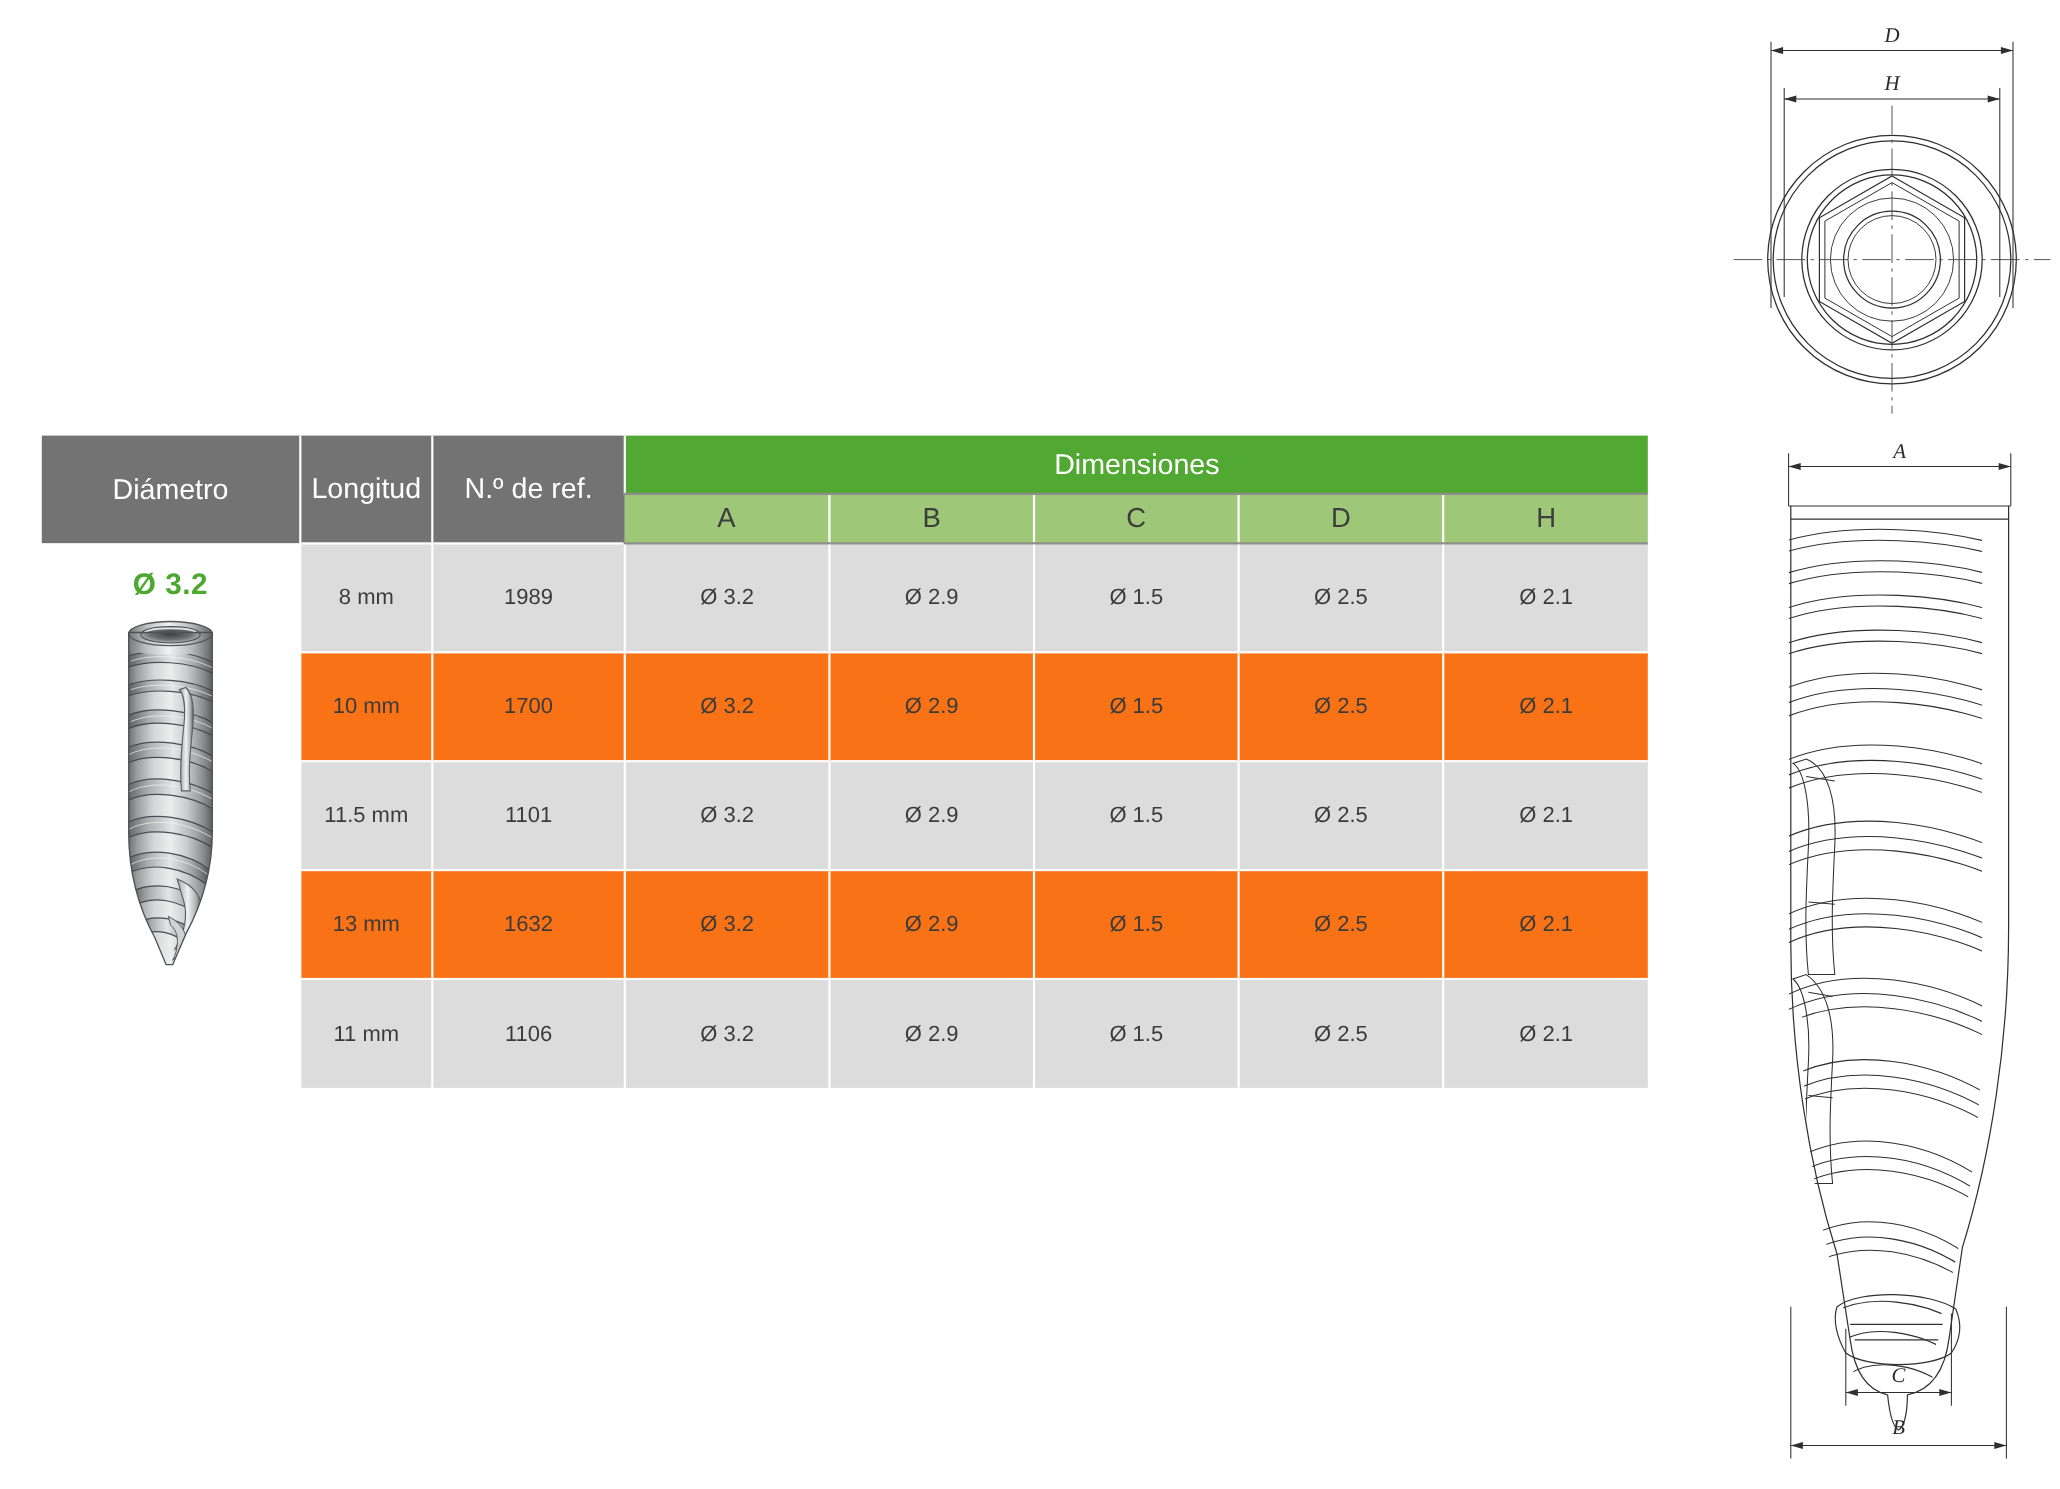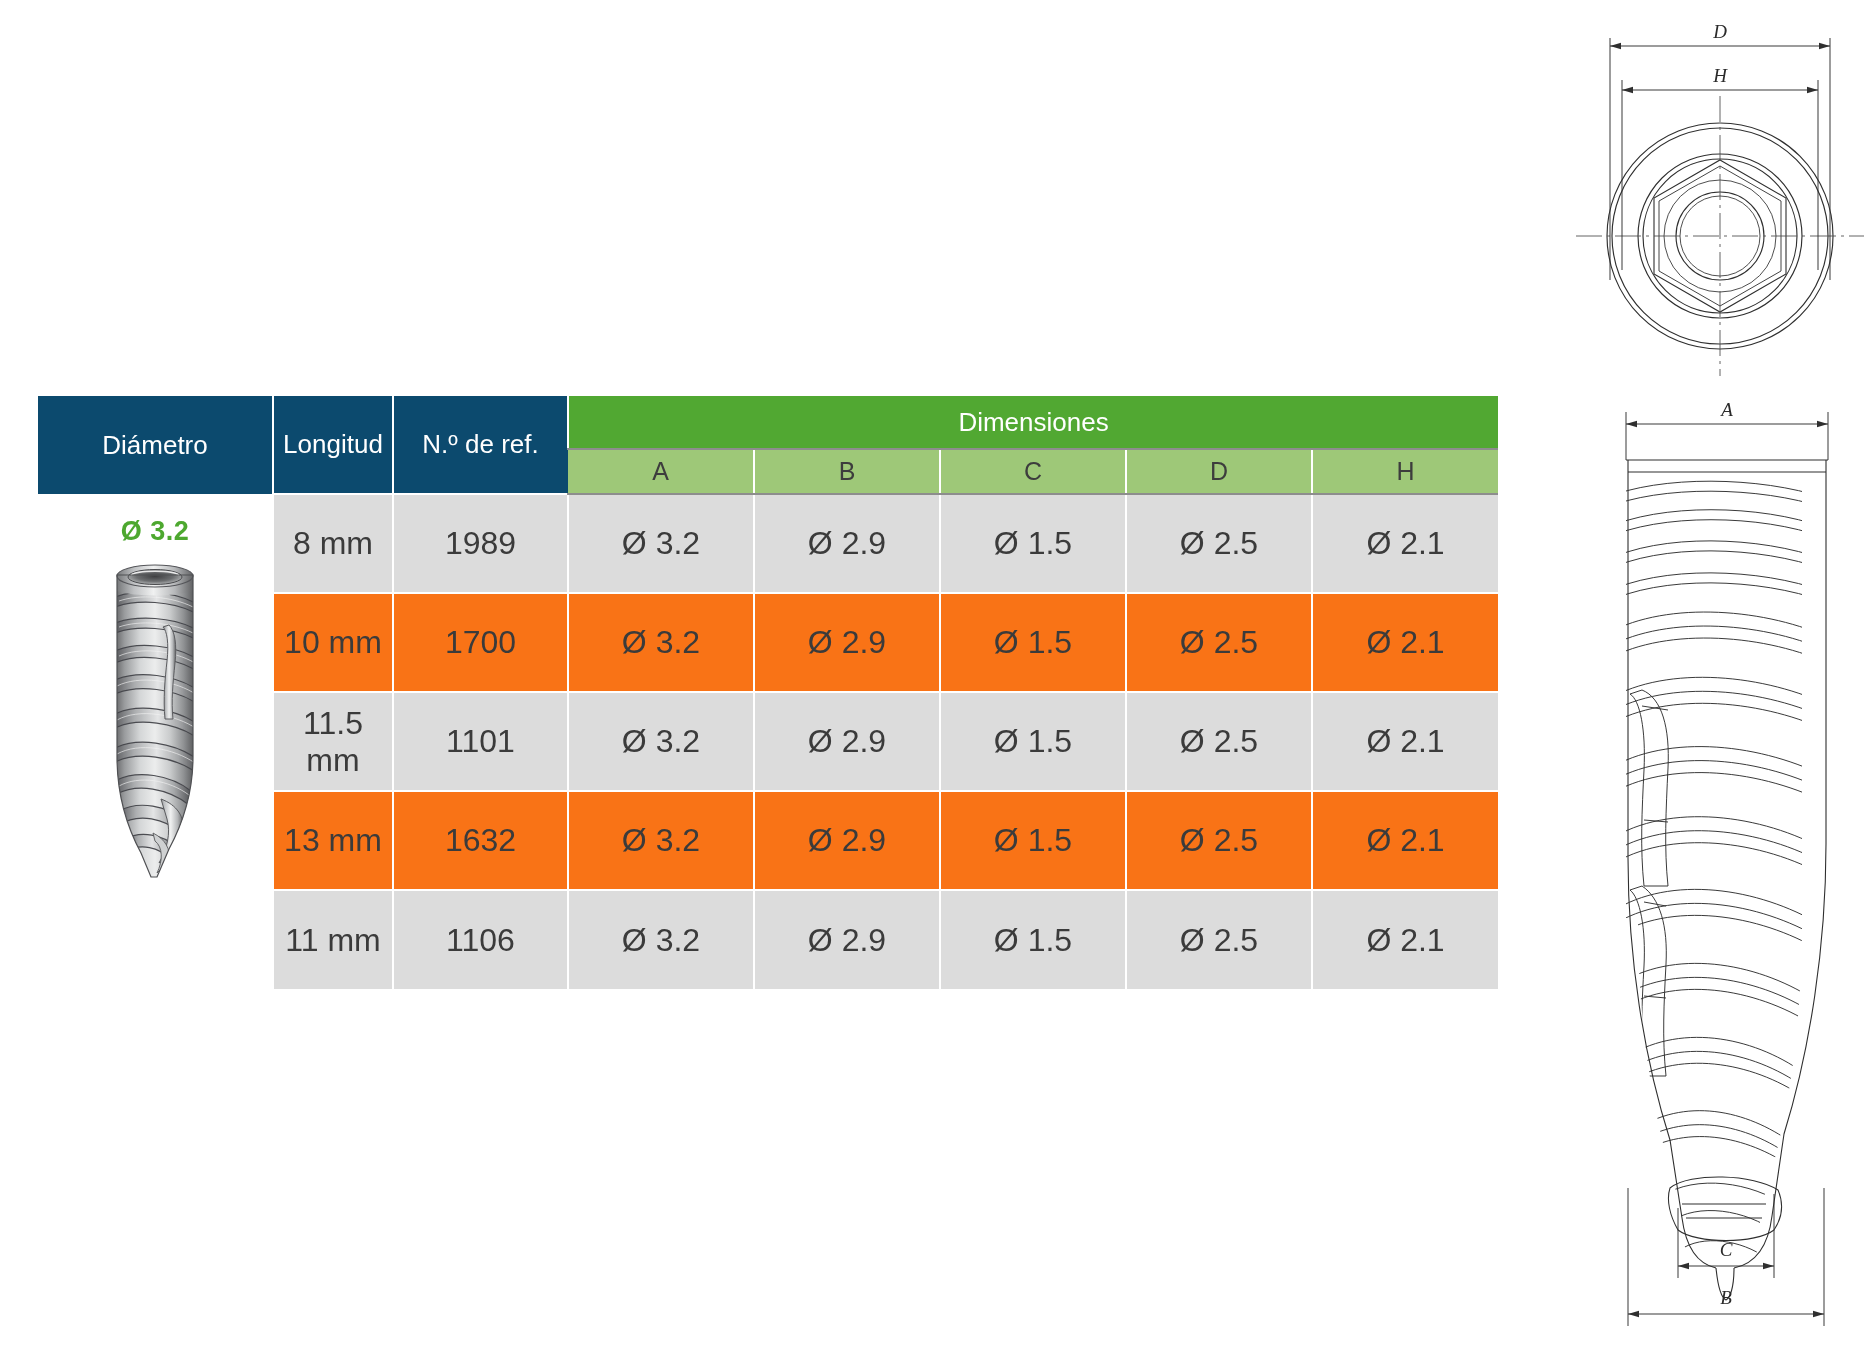--- a/index.html
+++ b/index.html
@@ -19,21 +19,21 @@
   }
   table.spec { border-collapse: collapse; width: 100%; table-layout: fixed; }
 
   col.c-diam { width: 235px; }
   col.c-long { width: 120px; }
   col.c-ref  { width: 175px; }
   col.c-dim  { width: 186px; }
 
   
   th.hd-main {
-    background: #0c4a6e;
+    background: #737373;
     color: #ffffff;
     font-size: 26px;
     font-weight: 400;
     text-align: center;
     vertical-align: middle;
     height: 98px;
     border-left: 2px solid #ffffff;
   }
   th.hd-main.first { border-left: none; }
   th.hd-group {
@@ -75,21 +75,21 @@
     letter-spacing: 0.5px;
     margin-bottom: 14px;
   }
   .implant-wrap { display: flex; justify-content: center; }
 
   
   td.cell {
     height: 99px;
     text-align: center;
     vertical-align: middle;
-    font-size: 32px;
+    font-size: 20px;
     color: #3b3b3b;
     border-left: 2px solid #ffffff;
     border-top: 2px solid #ffffff;
   }
   tr.r-odd  td.cell { background: #dcdcdc; }
   tr.r-even td.cell { background: #f97316; }
   td.cell.firstcol { border-left: none; }
 
   
   .draw { position: absolute; }

